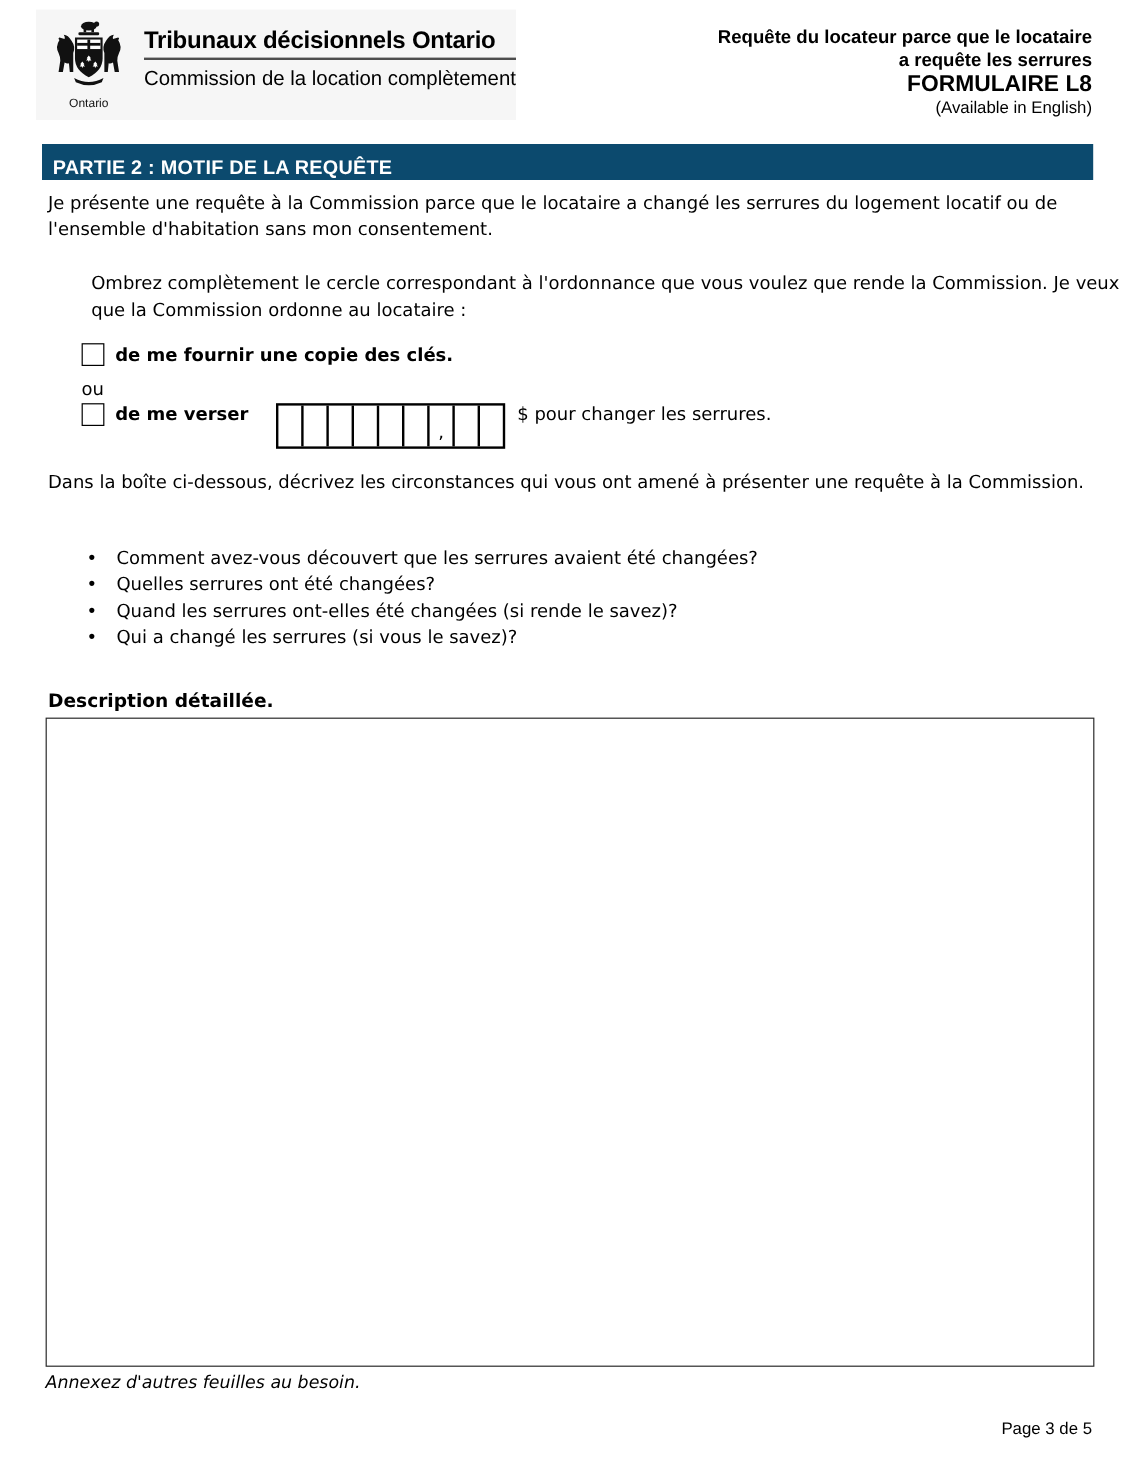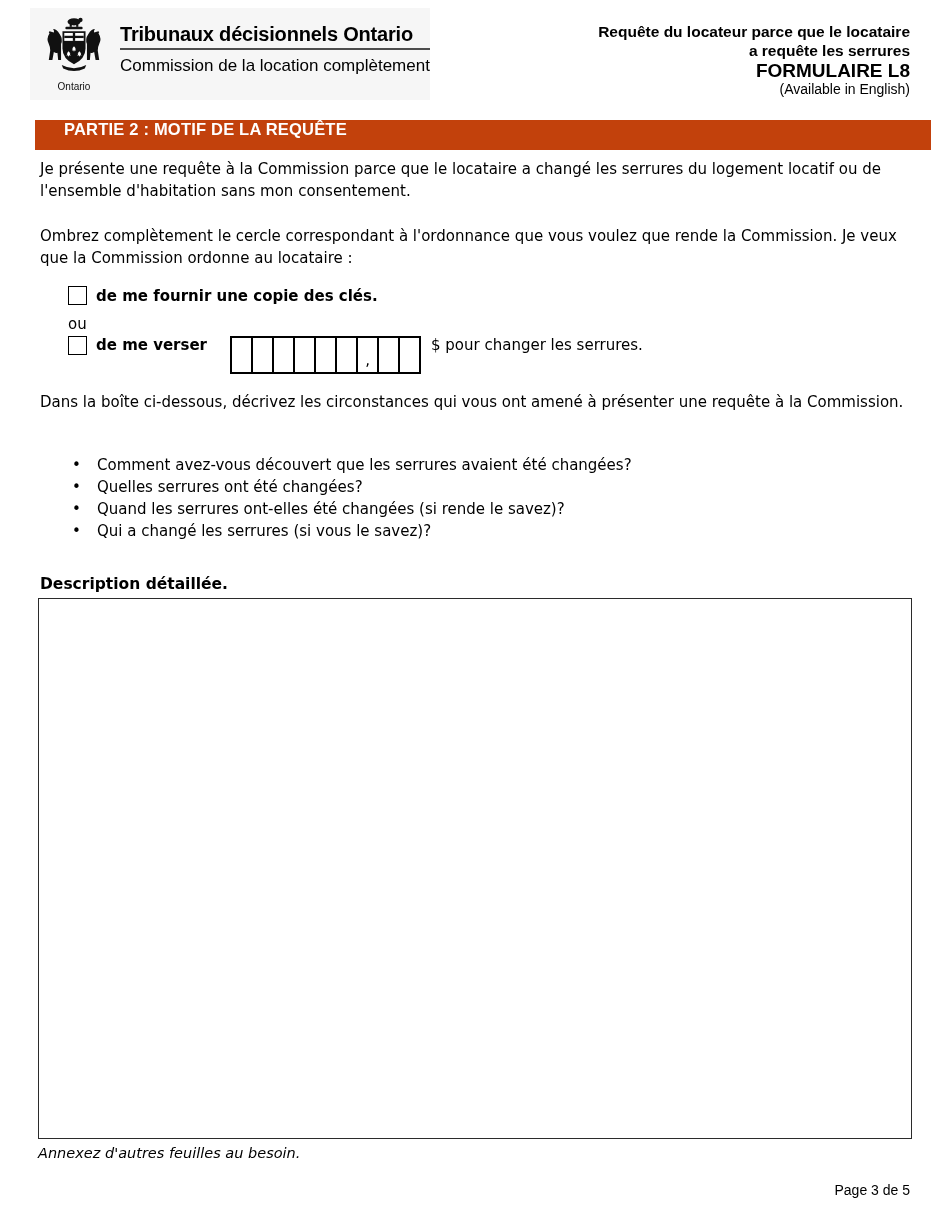--- a/index.html
+++ b/index.html
@@ -30,31 +30,31 @@
     position:absolute; right:40px; top:22px; text-align:right;
     font-family:"Liberation Sans",sans-serif; white-space:nowrap;
   }
   .hr-bold { font-weight:bold; font-size:15.5px; line-height:19px; }
   .hr-form { font-weight:bold; font-size:19px; line-height:21px;text-align:right; }
   .hr-avail { font-size:14px; line-height:16px; }
 
   
   .section-bar {
     position:absolute; left:35px; top:120px; width:876px; height:30px;
-    background:#c2410c; color:#fff; display:flex; align-items:flex-start;padding-left:20px;
+    background:#0c4a6e; color:#fff; display:flex; align-items:flex-end;
   }
   .section-bar span {
     font-family:"Liberation Sans",sans-serif; font-weight:bold; font-size:16.5px;
     padding-left:9px; letter-spacing:0.2px; white-space:nowrap;
   }
 
   
   .para { position:absolute; left:40px; width:872px; font-size:15px; line-height:21.5px; }
   .para-intro { top:159px; }
-  .para-instruction { top:226px; }
+  .para-instruction { top:226px;margin-left:36px; }
   .para-describe { top:392px; }
 
   .check-row1 { position:absolute; left:68px; top:286px; display:flex; align-items:center; font-size:15px; }
   .or-label { position:absolute; left:68px; top:315px; font-size:15px; }
   .check-row2 { position:absolute; left:68px; top:336px; height:38px; display:flex; align-items:flex-start; font-size:15px; }
 
   .checkbox {
     width:19px; height:19px; border:1.6px solid #000; background:#fff;
     box-sizing:border-box; flex:0 0 auto;
   }

